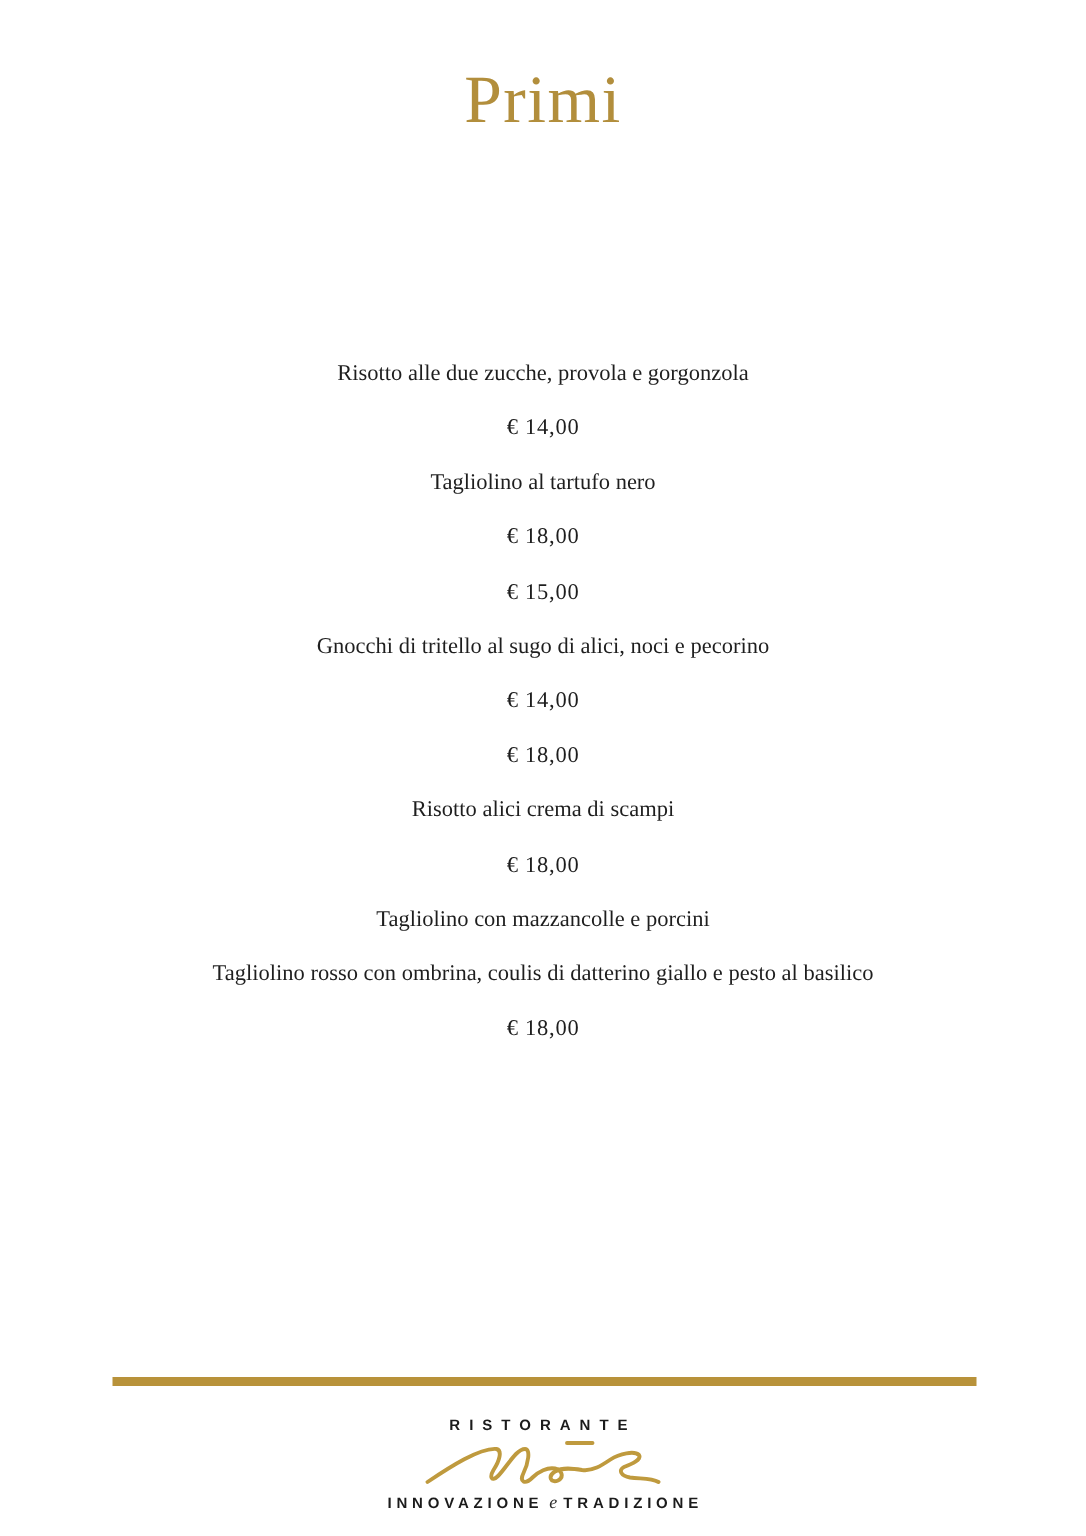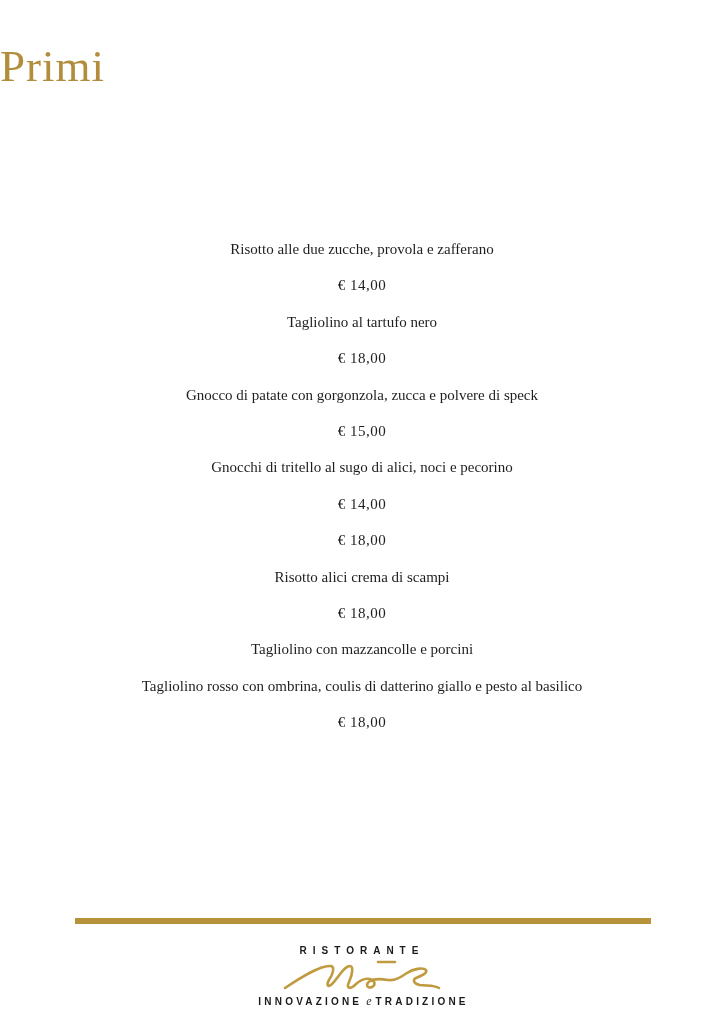--- a/index.html
+++ b/index.html
@@ -12,21 +12,21 @@
     width:724px;height:1024px;
     background:#ffffff;
     font-family:"Liberation Serif","DejaVu Serif",serif;
     color:var(--text);
     position:relative;
     overflow:hidden;
   }
   .page{position:absolute;inset:0;}
   .title{
     position:absolute;top:40px;left:0;right:0;
-    margin:0;
+    margin:0;text-align:center;
     font-size:45px;font-weight:400;
     color:var(--gold);
     letter-spacing:1px;
   }
   .menu{position:absolute;top:231px;left:0;right:0;}
   .menu .line{
     height:36.4px;line-height:36.4px;
     text-align:center;
     font-size:15px;
     white-space:nowrap;
@@ -65,25 +65,24 @@
   }
 </style>
 </head>
 <body>
 
 <div class="page">
 
   <h1 class="title">Primi</h1>
 
   <div class="menu">
-    <div class="line dish">Risotto alle due zucche, provola e zafferano</div>
+    <div class="line dish">Risotto alle due zucche, provola e gorgonzola</div>
     <div class="line price">€ 14,00</div>
     <div class="line dish">Tagliolino al tartufo nero</div>
     <div class="line price">€ 18,00</div>
-    <div class="line dish">Gnocco di patate con gorgonzola, zucca e polvere di speck</div>
     <div class="line price">€ 15,00</div>
     <div class="line dish">Gnocchi di tritello al sugo di alici, noci e pecorino</div>
     <div class="line price">€ 14,00</div>
     <div class="line price">€ 18,00</div>
     <div class="line dish">Risotto alici crema di scampi</div>
     <div class="line price">€ 18,00</div>
     <div class="line dish">Tagliolino con mazzancolle e porcini</div>
     <div class="line dish">Tagliolino rosso con ombrina, coulis di datterino giallo e pesto al basilico</div>
     <div class="line price">€ 18,00</div>
   </div>

